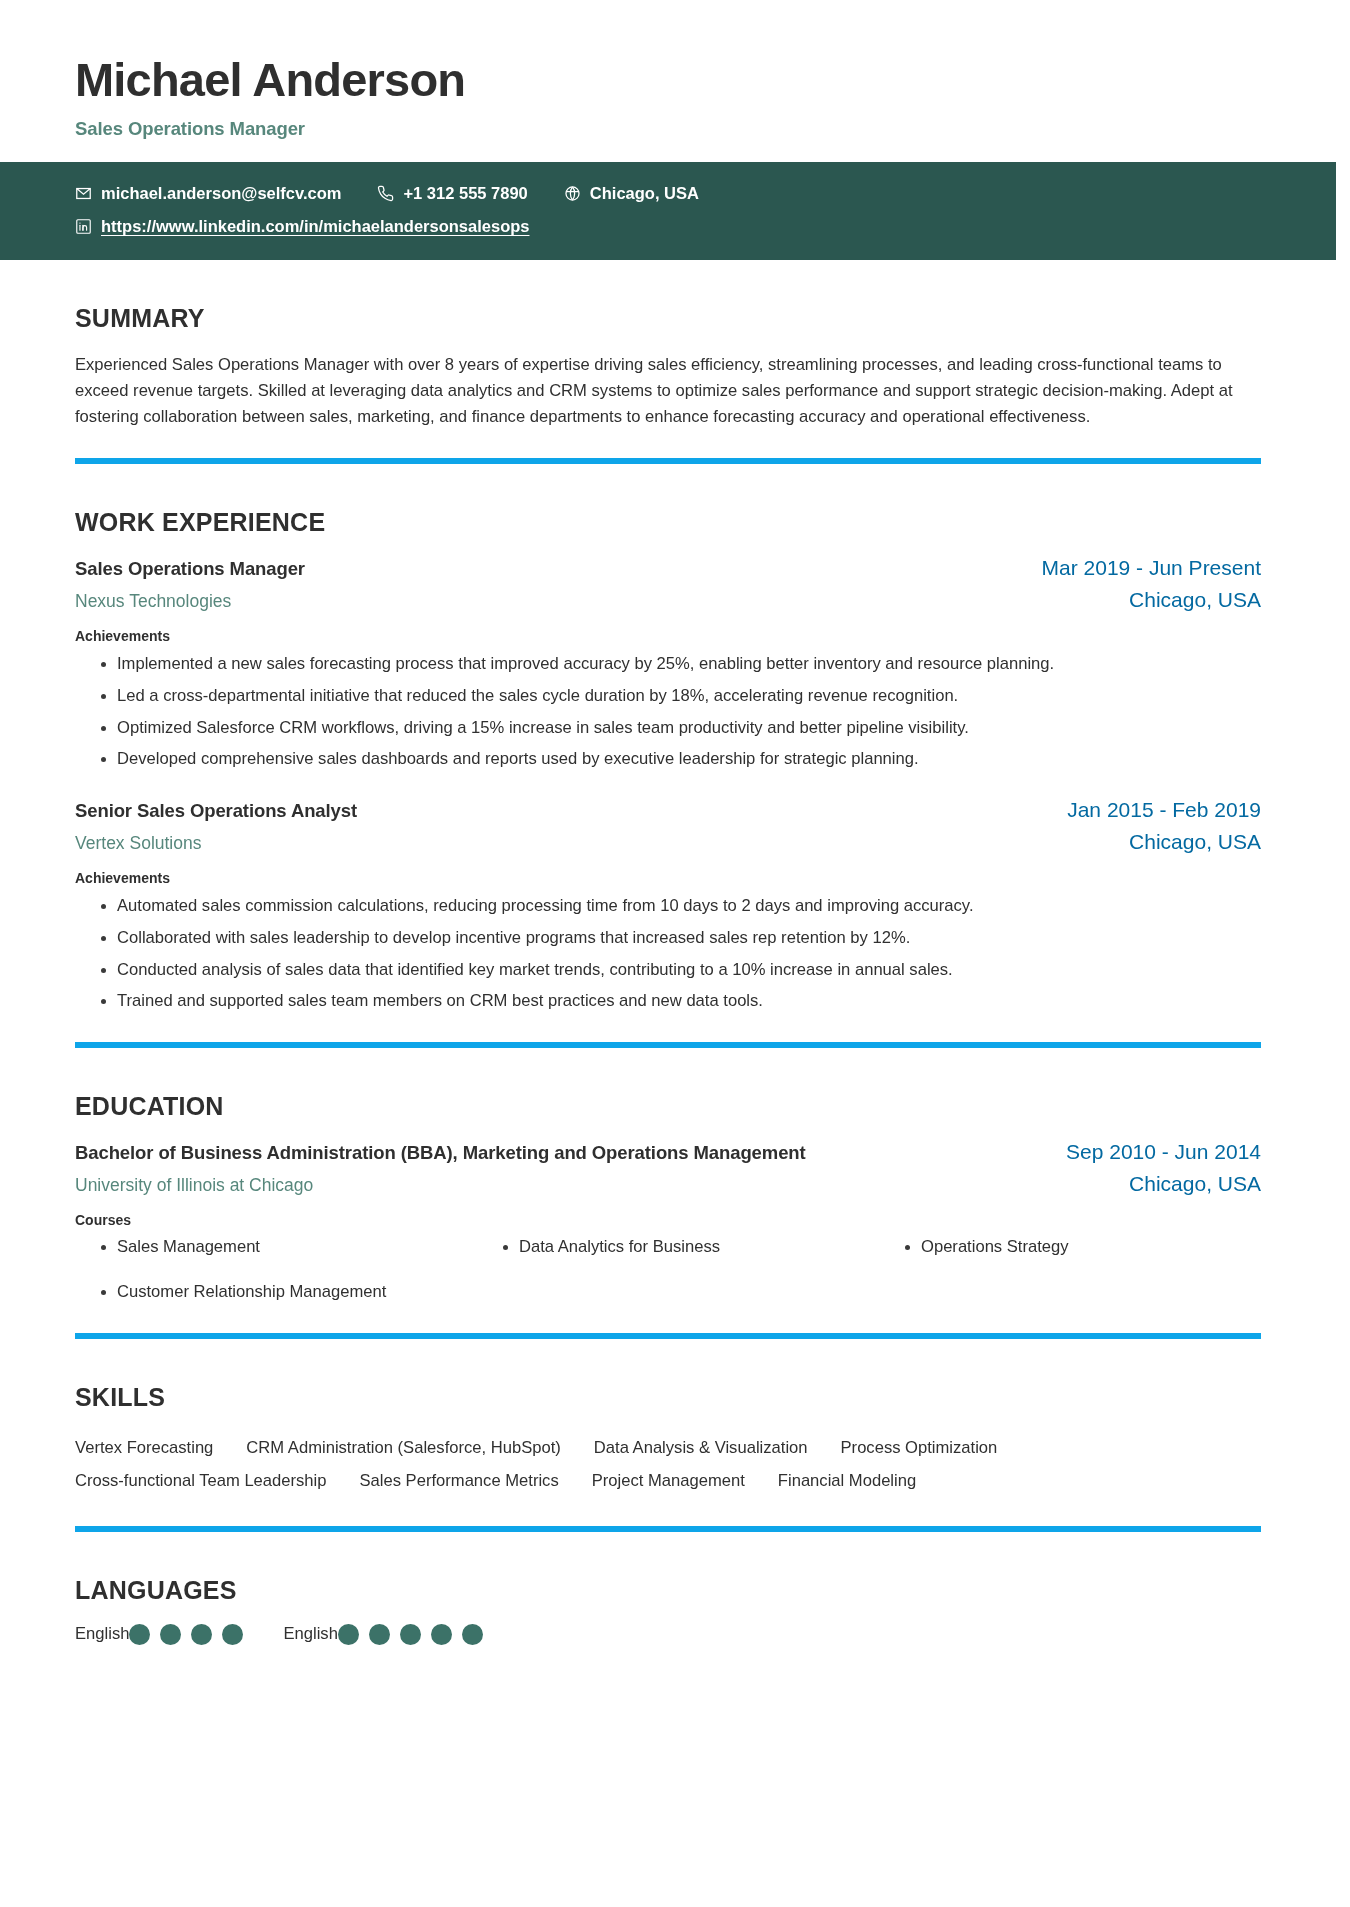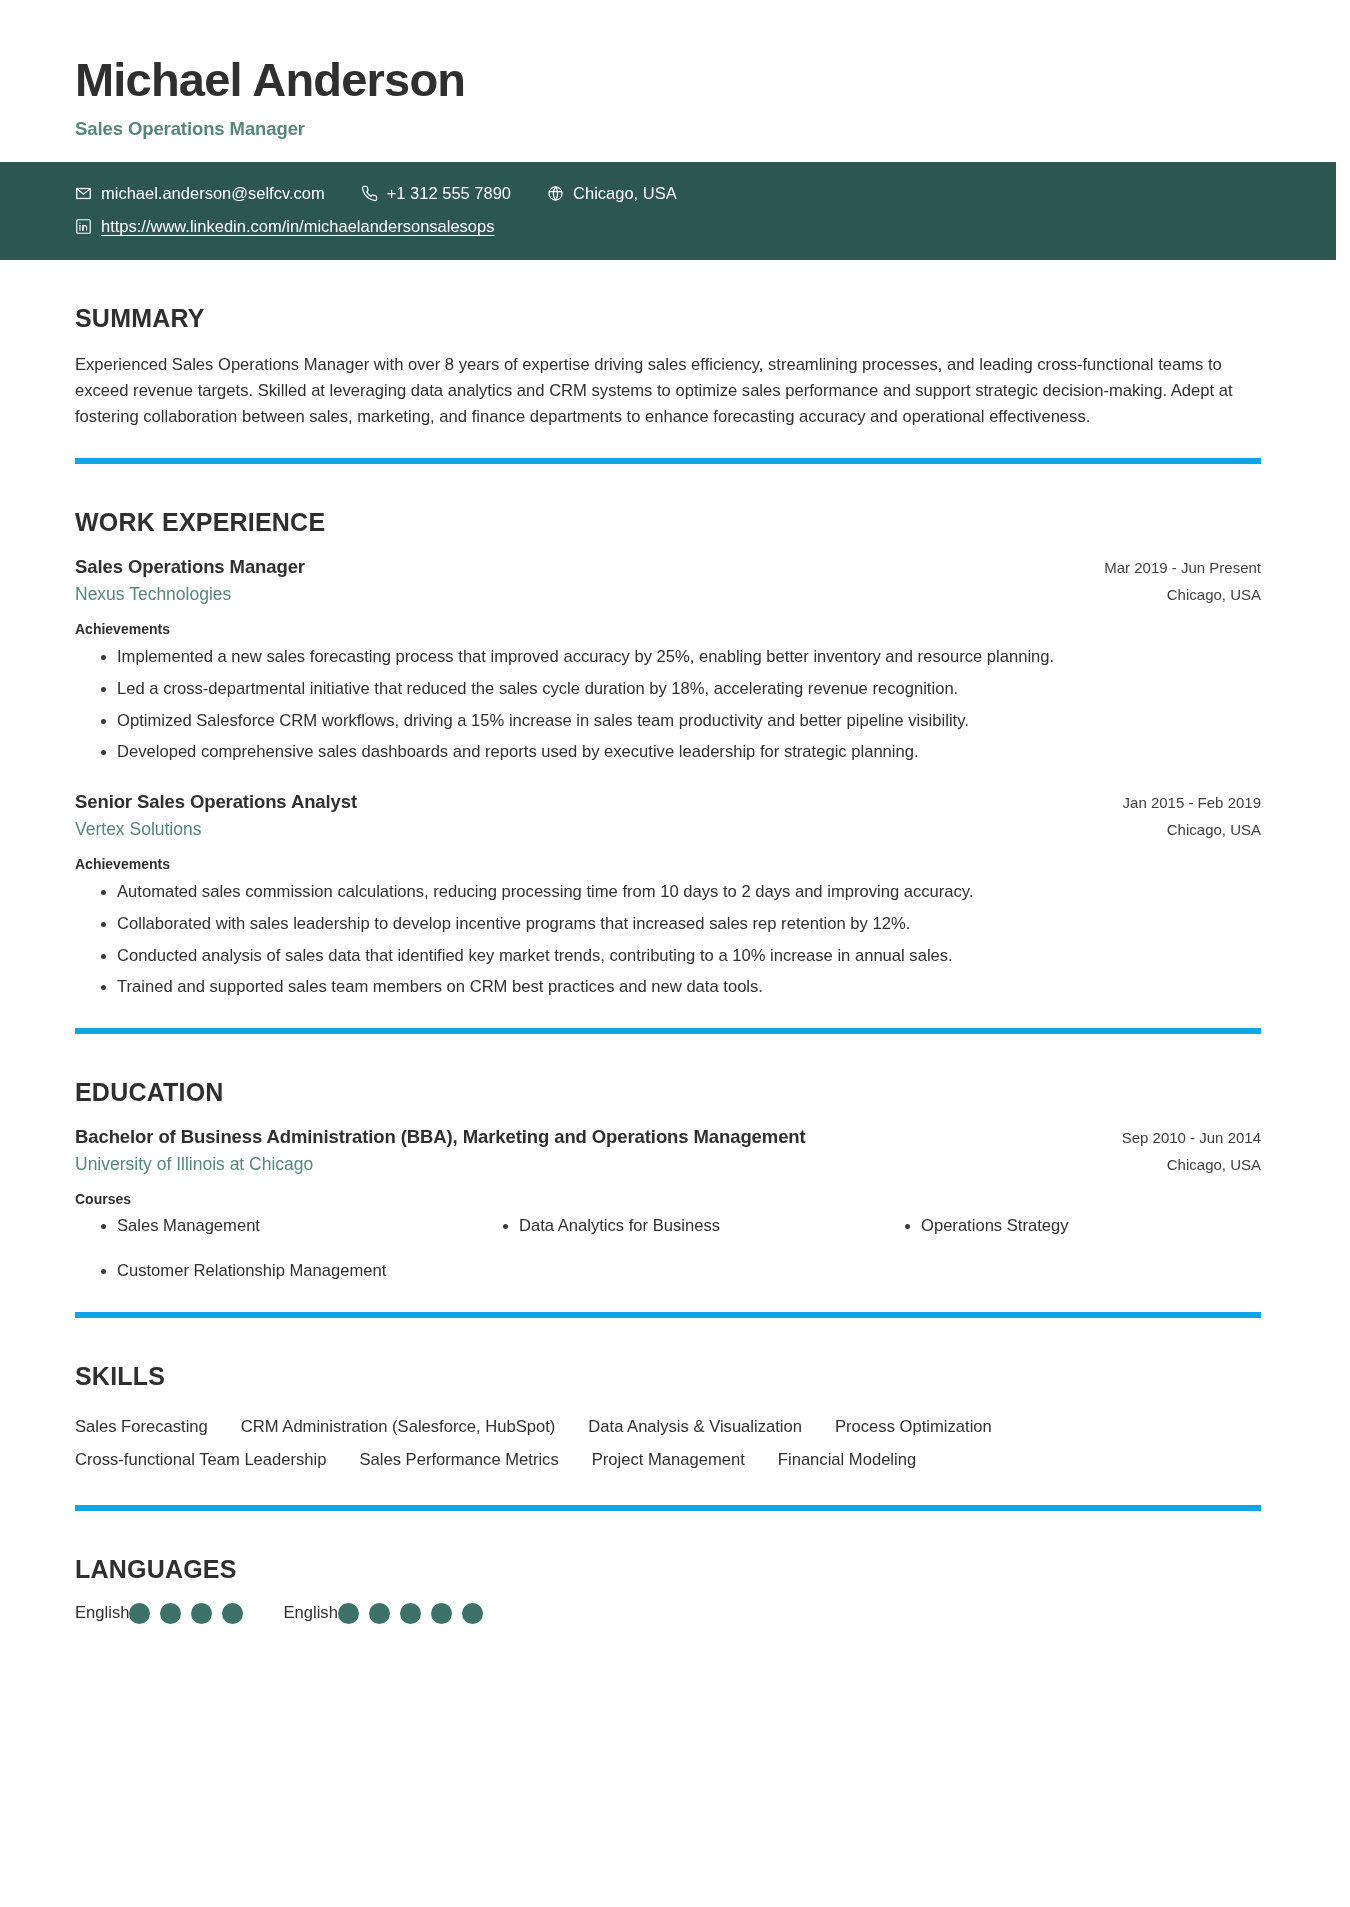--- a/index.html
+++ b/index.html
@@ -45,20 +45,21 @@
   }
 
   
   .contact-bar {
     background: #2b5750;
     color: #ffffff;
     padding: 21px 75px 22px 75px;
     display: flex;
     flex-direction: column;
     gap: 12px;
+    font-weight: bold;
   }
 
   .contact-row {
     display: flex;
     align-items: center;
     flex-wrap: wrap;
     gap: 0px;
   }
 
   .contact-item {
@@ -139,22 +140,22 @@
     letter-spacing: -0.1px;
   }
 
   .entry-org {
     font-size: 17.5px;
     color: #57877c;
     margin-top: 6px;
   }
 
   .entry-meta {
-    font-size: 15px;
-    color: #404040;
+    font-size: 21px;
+    color: #0369a1;
     white-space: nowrap;
     text-align: right;
   }
 
   .entry-meta.second { margin-top: 8px; }
 
   .sub-label {
     font-size: 14px;
     font-weight: 700;
     color: #2f2f2f;
@@ -392,21 +393,21 @@
           <div class="course-item">Data Analytics for Business</div>
           <div class="course-item">Operations Strategy</div>
           <div class="course-item">Customer Relationship Management</div>
         </div>
       </div>
     </div>
 
     <div class="section">
       <div class="section-title">SKILLS</div>
       <div class="skills-wrap">
-        <span class="skill-chip">Sales Forecasting</span>
+        <span class="skill-chip">Vertex Forecasting</span>
         <span class="skill-chip">CRM Administration (Salesforce, HubSpot)</span>
         <span class="skill-chip">Data Analysis &amp; Visualization</span>
         <span class="skill-chip">Process Optimization</span>
         <span class="skill-chip">Cross-functional Team Leadership</span>
         <span class="skill-chip">Sales Performance Metrics</span>
         <span class="skill-chip">Project Management</span>
         <span class="skill-chip">Financial Modeling</span>
       </div>
     </div>
 

